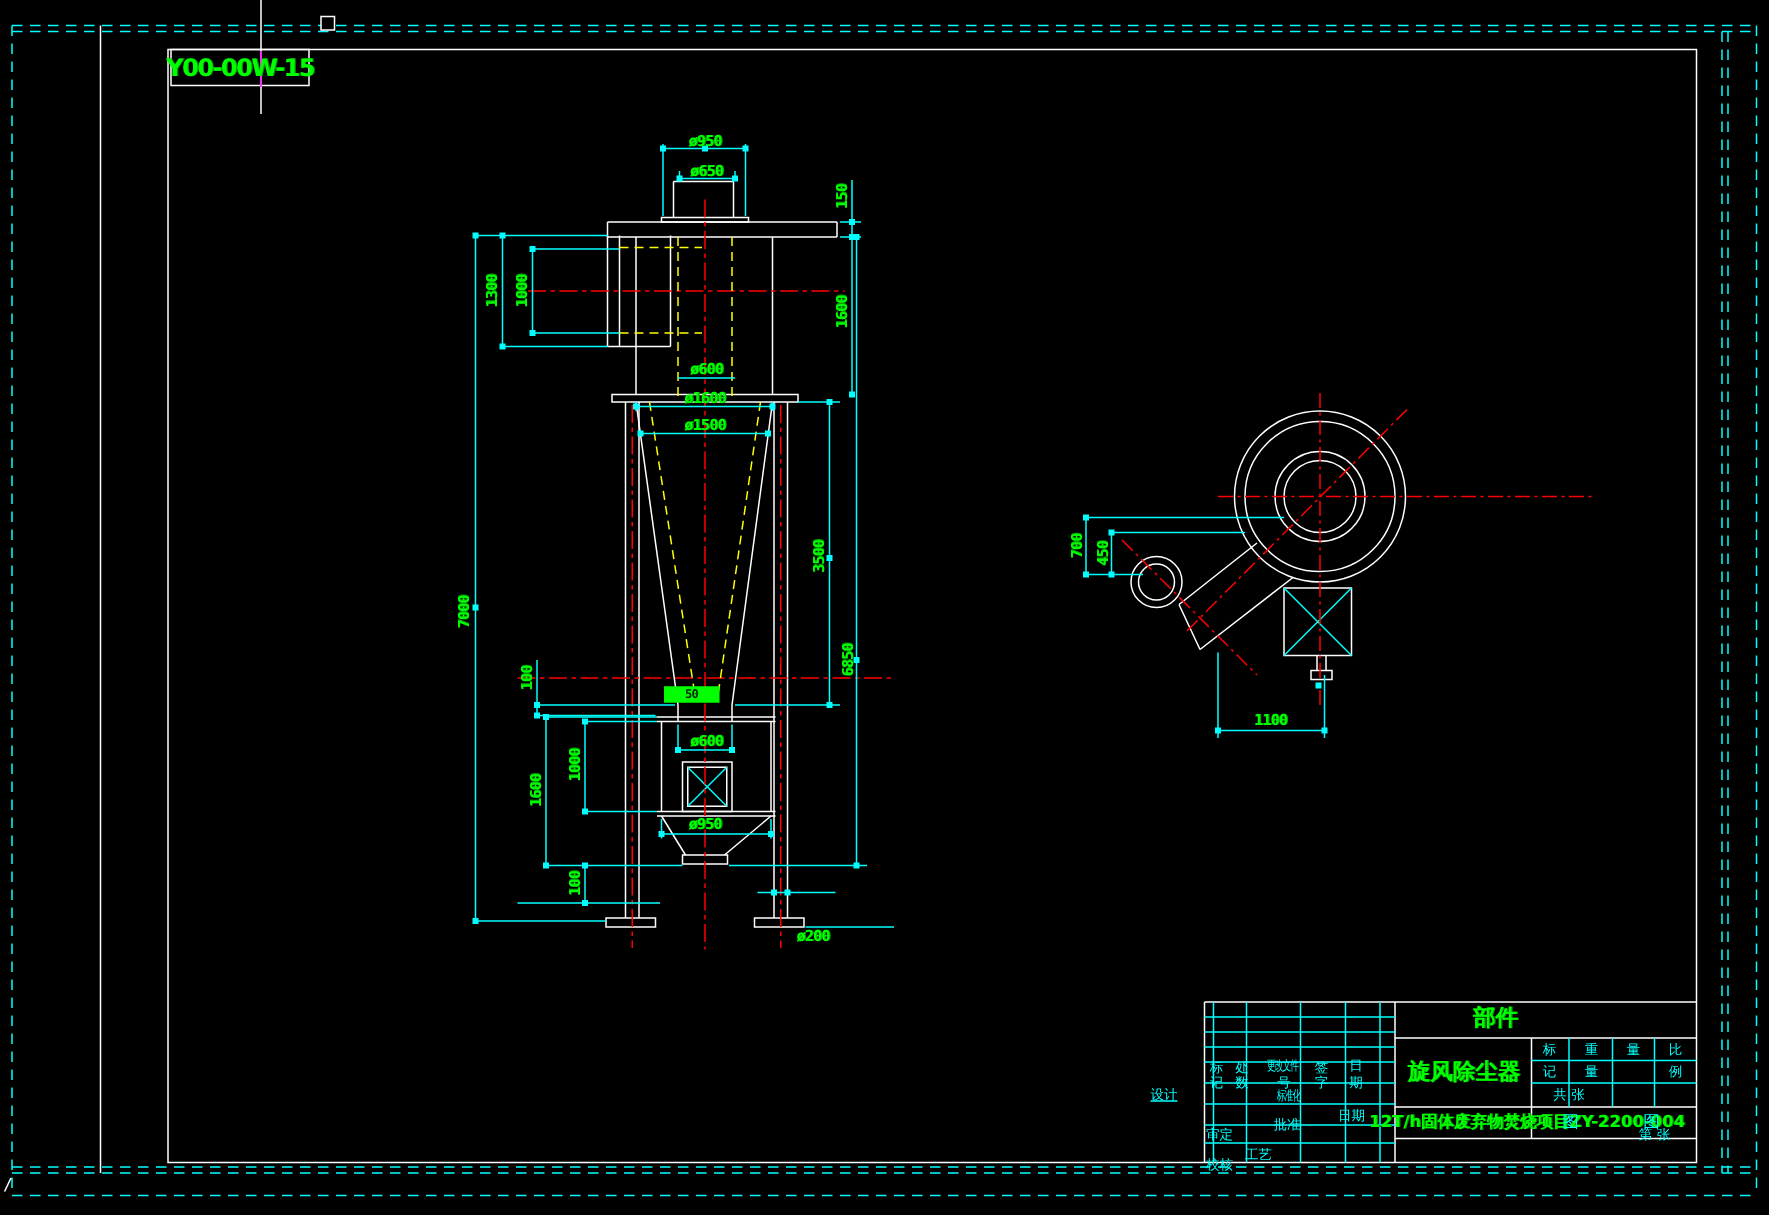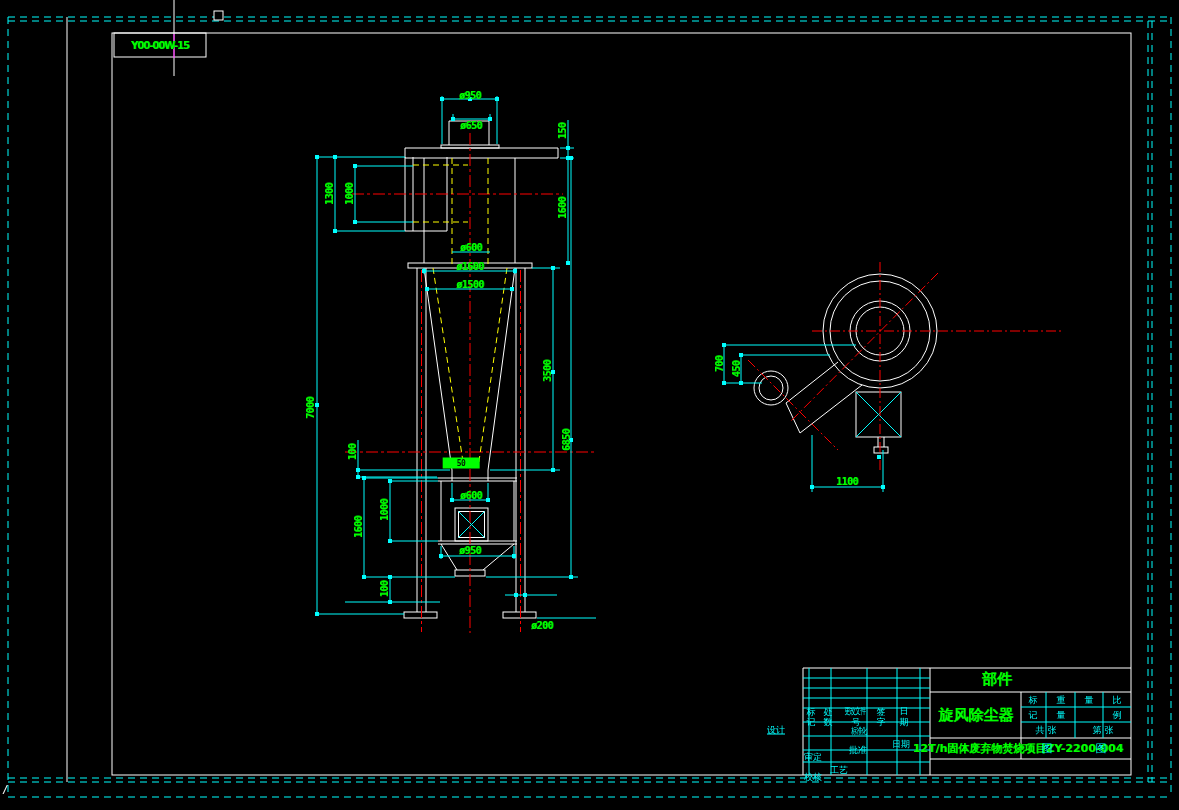--- a/index.html
+++ b/index.html
@@ -11,21 +11,21 @@
        text-shadow:0.8px 0 #00aa00;white-space:nowrap;z-index:3;}
   .dim.v{transform:translate(-50%,-50%) rotate(-90deg);}
   .dim.sel{background:#00ff00;color:#002200;text-shadow:none;font-size:8px;padding:1px 14px;}
   .tb{position:absolute;transform:translate(-50%,-50%);color:#00ffff;
       font:9px "DejaVu Sans",sans-serif;white-space:nowrap;z-index:3;}
   .tb.squeeze{transform:translate(-50%,-50%) scaleX(0.65);letter-spacing:-1px;}
   .gtxt{position:absolute;transform:translate(-50%,-50%);color:#00ff00;white-space:nowrap;
         font-weight:bold;text-shadow:0.8px 0 #009900;z-index:3;}
   .gtxt.lg{font-size:15px;}
   .gtxt.md{font-size:11px;}
-  .gtxt.label{font-size:10px;letter-spacing:-1px;}
+  .gtxt.label{font-size:16px;letter-spacing:-1px;}
   .corner{position:absolute;left:2px;top:783px;color:#fff;font:11px "DejaVu Sans Mono",monospace;z-index:3;}
 </style>
 </head>
 <body>
 
 <div id="canvas">
 
 <svg id="linework" width="1179" height="810" xmlns="http://www.w3.org/2000/svg">
 
   <g stroke="#00ffff" fill="none" stroke-width="1" stroke-dasharray="7 5">
@@ -159,21 +159,21 @@
       <path d="M1046 692 V738 M1075 692 V738 M1103 692 V738"></path>
       <path d="M1021 707 H1131 M1021 722 H1131"></path>
     </g>
   </g>
 </svg>
 
 <div class="gtxt label" style="left:160px;top:45px;position:absolute;">Y00-00W-15</div>
 <div class="corner">/</div>
 
 <div class="dim" style="left:470px;top:95px;">ø950</div>
-<div class="dim" style="left:471px;top:125px;">ø650</div>
+<div class="dim" style="left:471px;top:115px;">ø650</div>
 <div class="dim v" style="left:562px;top:131px;">150</div>
 <div class="dim v" style="left:562px;top:208px;">1600</div>
 <div class="dim v" style="left:329px;top:194px;">1300</div>
 <div class="dim v" style="left:349px;top:194px;">1000</div>
 <div class="dim v" style="left:310px;top:408px;">7000</div>
 <div class="dim" style="left:471px;top:247px;">ø600</div>
 <div class="dim" style="left:470px;top:266px;text-align:center;">ø1600</div>
 <div class="dim" style="left:470px;top:284px;">ø1500</div>
 <div class="dim v" style="left:547px;top:371px;">3500</div>
 <div class="dim v" style="left:566px;top:440px;">6850</div>
@@ -195,21 +195,21 @@
 <div class="gtxt md" style="left:1018px;top:748px;position:absolute;text-align:right;">12T/h固体废弃物焚烧项目ZY-2200-004</div>
 
 <div class="tb" style="left:1033px;top:700px;">标</div>
 <div class="tb" style="left:1061px;top:700px;">重</div>
 <div class="tb" style="left:1089px;top:700px;">量</div>
 <div class="tb" style="left:1117px;top:700px;">比</div>
 <div class="tb" style="left:1033px;top:715px;">记</div>
 <div class="tb" style="left:1061px;top:715px;">量</div>
 <div class="tb" style="left:1117px;top:715px;">例</div>
 <div class="tb" style="left:1046px;top:730px;">共    张</div>
-<div class="tb" style="left:1103px;top:730px;">第    张</div>
+<div class="tb" style="left:1103px;top:757px;">第    张</div>
 
 <div class="tb" style="left:811px;top:712px;">标</div>
 <div class="tb" style="left:828px;top:712px;">处</div>
 <div class="tb squeeze" style="left:855px;top:711px;">更改文件</div>
 <div class="tb" style="left:881px;top:712px;">签</div>
 <div class="tb" style="left:904px;top:711px;">日</div>
 <div class="tb" style="left:811px;top:722px;">记</div>
 <div class="tb" style="left:828px;top:722px;">数</div>
 <div class="tb" style="left:856px;top:722px;">号</div>
 <div class="tb" style="left:881px;top:722px;">字</div>

